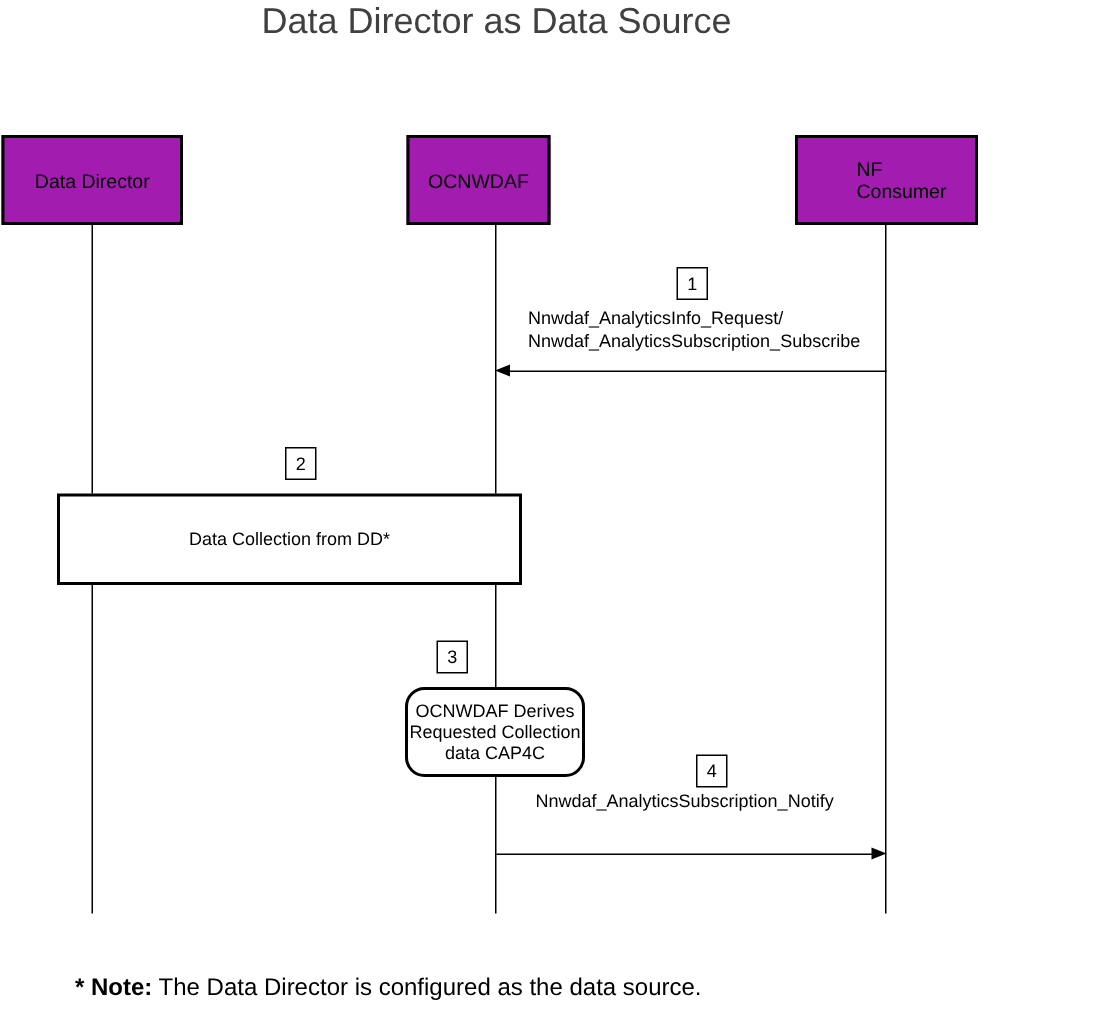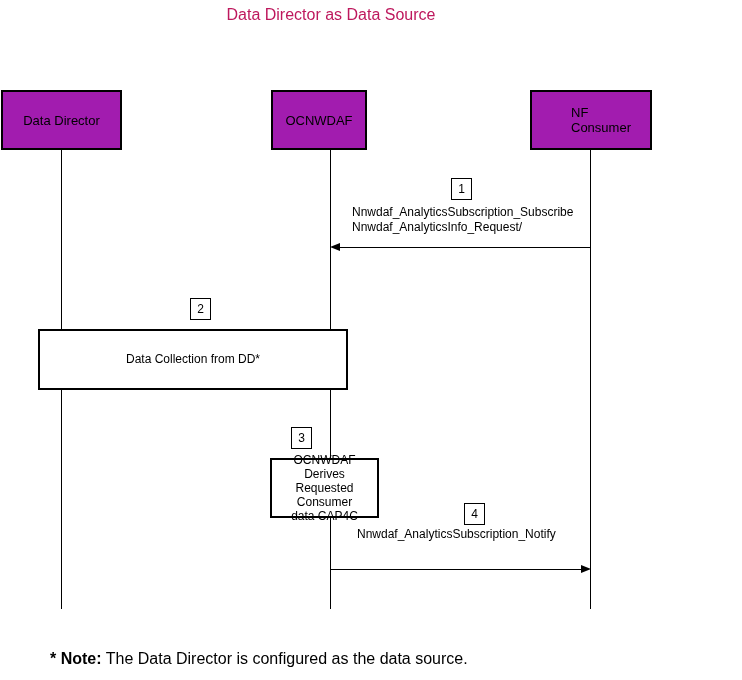--- a/index.html
+++ b/index.html
@@ -11,23 +11,23 @@
     font-family: "Liberation Sans", sans-serif;
     color: #000000;
     overflow: hidden;
   }
   .diagram-title {
     position: absolute;
     top: 2px;
     left: 0;
     width: 662px;
     text-align: center;
-    font-size: 16px;
+    font-size: 24px;
     line-height: 26px;
-    color: #be185d;
+    color: #404040;
   }
   .actor-box {
     position: absolute;
     top: 90px;
     height: 60px;
     border: 2px solid #000000;
     background: #a21caf;
     box-sizing: border-box;
     display: flex;
     align-items: center;
@@ -110,21 +110,21 @@
     display: flex;
     flex-direction: column;
     align-items: center;
     justify-content: center;
     text-align: center;
     font-size: 12px;
     line-height: 15px;
     z-index: 3;
   }
   .process-2 { left: 38px;  top: 329px; width: 310px; height: 61px; }
-  .process-3 { left: 270px; top: 458px; width: 109px; height: 60px; line-height: 14px; }
+  .process-3 { left: 270px; top: 458px; width: 120px; height: 60px; line-height: 14px; border-radius: 13px; }
   .footnote {
     position: absolute;
     left: 50px;
     top: 651px;
     font-size: 16px;
     line-height: 15px;
     white-space: nowrap;
     z-index: 4;
   }
   .footnote b { font-weight: bold; }
@@ -147,39 +147,39 @@
     <span>OCNWDAF</span>
   </div>
   <div class="actor-box actor-nf">
     <span>NF Consumer</span>
   </div>
 
   <div class="step-badge badge-1">
     <span>1</span>
   </div>
   <div class="msg-label msg-1">
+    <span>Nnwdaf_AnalyticsInfo_Request/</span>
     <span>Nnwdaf_AnalyticsSubscription_Subscribe</span>
-    <span>Nnwdaf_AnalyticsInfo_Request/</span>
   </div>
   <div class="arrow-line arrow-1-line"></div>
   <div class="arrowhead arrowhead-left"></div>
 
   <div class="step-badge badge-2">
     <span>2</span>
   </div>
   <div class="process-box process-2">
     <span>Data Collection from DD*</span>
   </div>
 
   <div class="step-badge badge-3">
     <span>3</span>
   </div>
   <div class="process-box process-3">
     <span>OCNWDAF Derives</span>
-    <span>Requested Consumer</span>
+    <span>Requested Collection</span>
     <span>data CAP4C</span>
   </div>
 
   <div class="step-badge badge-4">
     <span>4</span>
   </div>
   <div class="msg-label msg-4">
     <span>Nnwdaf_AnalyticsSubscription_Notify</span>
   </div>
   <div class="arrow-line arrow-4-line"></div>

